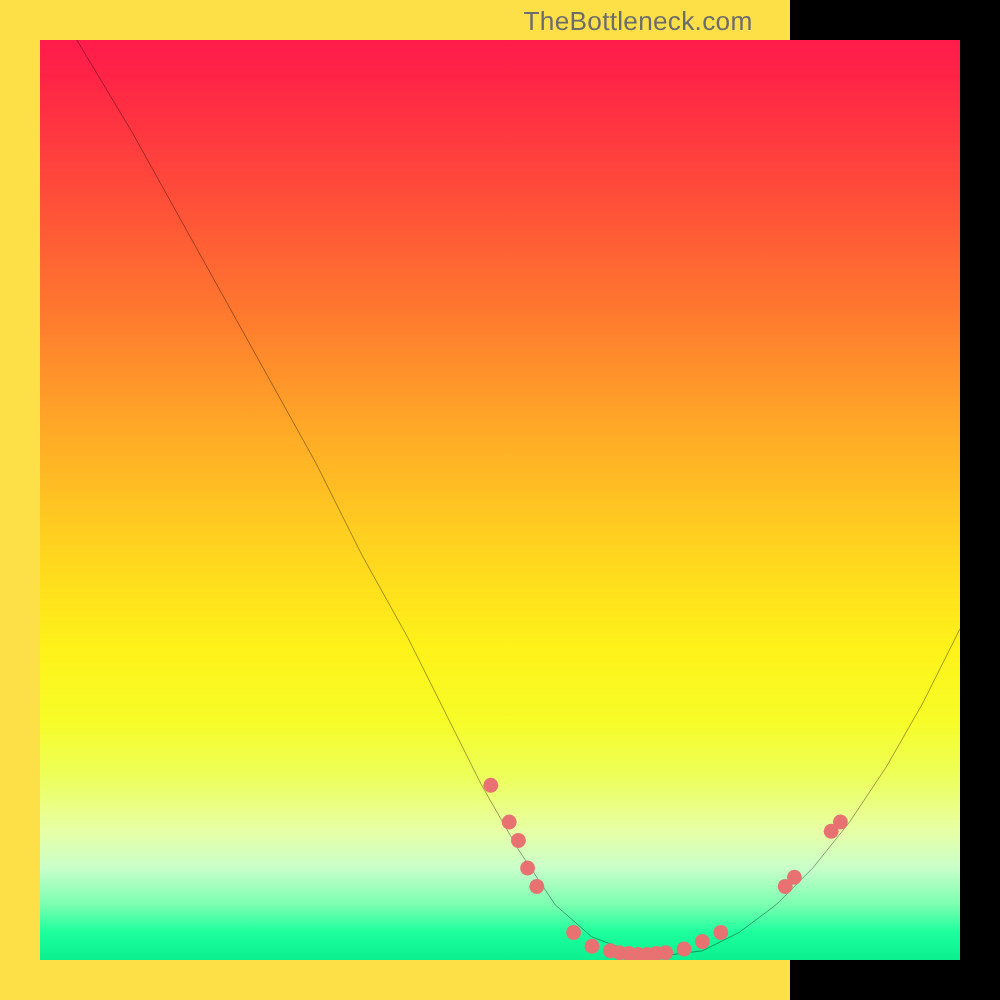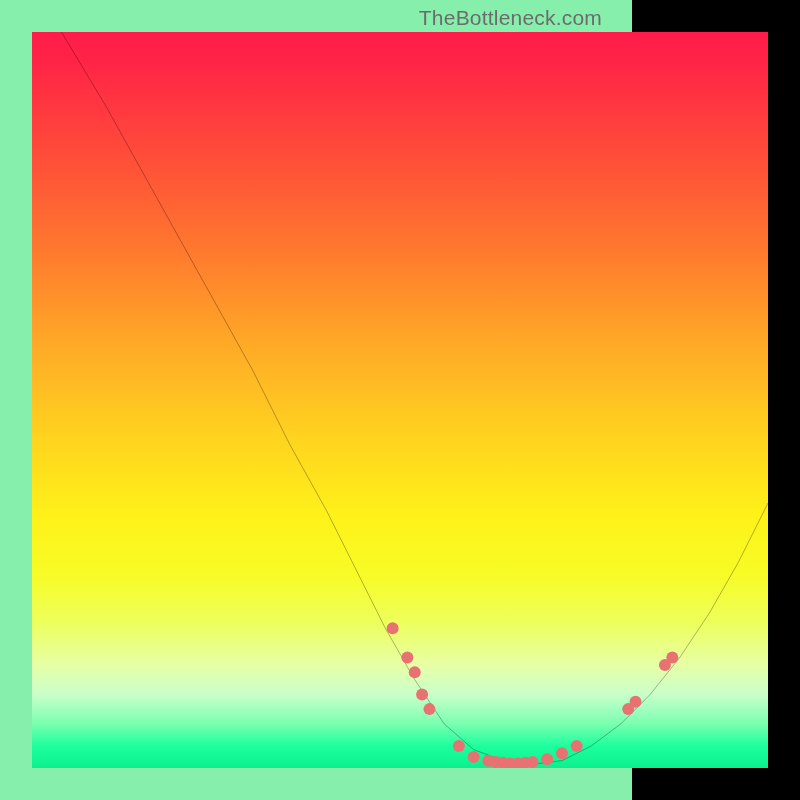--- a/index.html
+++ b/index.html
@@ -8,21 +8,21 @@
     width: 800px;
     height: 800px;
     background: #000000;
     overflow: hidden;
     font-family: Arial, Helvetica, sans-serif;
   }
   .canvas {
     position: relative;
     width: 632px;
     height: 800px;
-    background: #86efac;
+    background: #fde047;
   }
   .plot-area {
     position: absolute;
     left: 32px;
     top: 32px;
     width: 736px;
     height: 736px;
     
     background: linear-gradient(
       to bottom,

